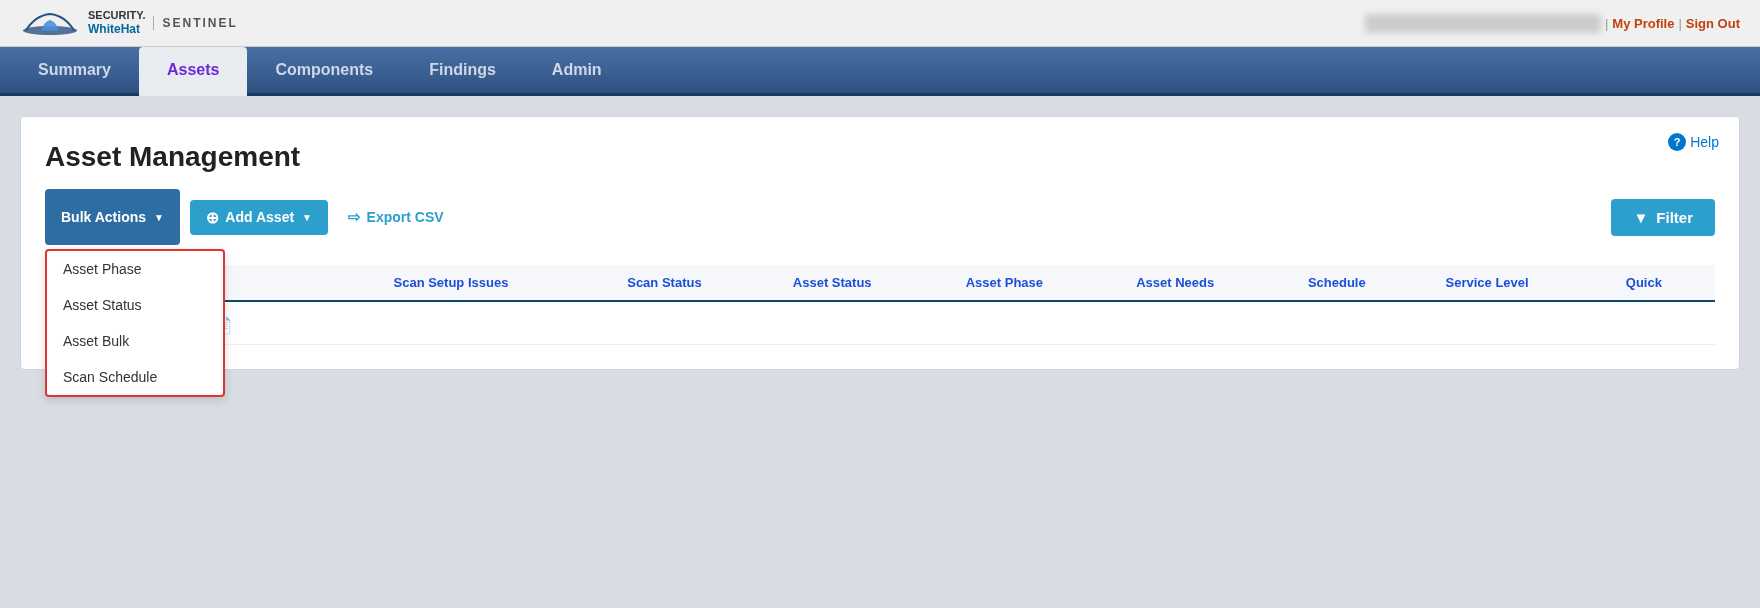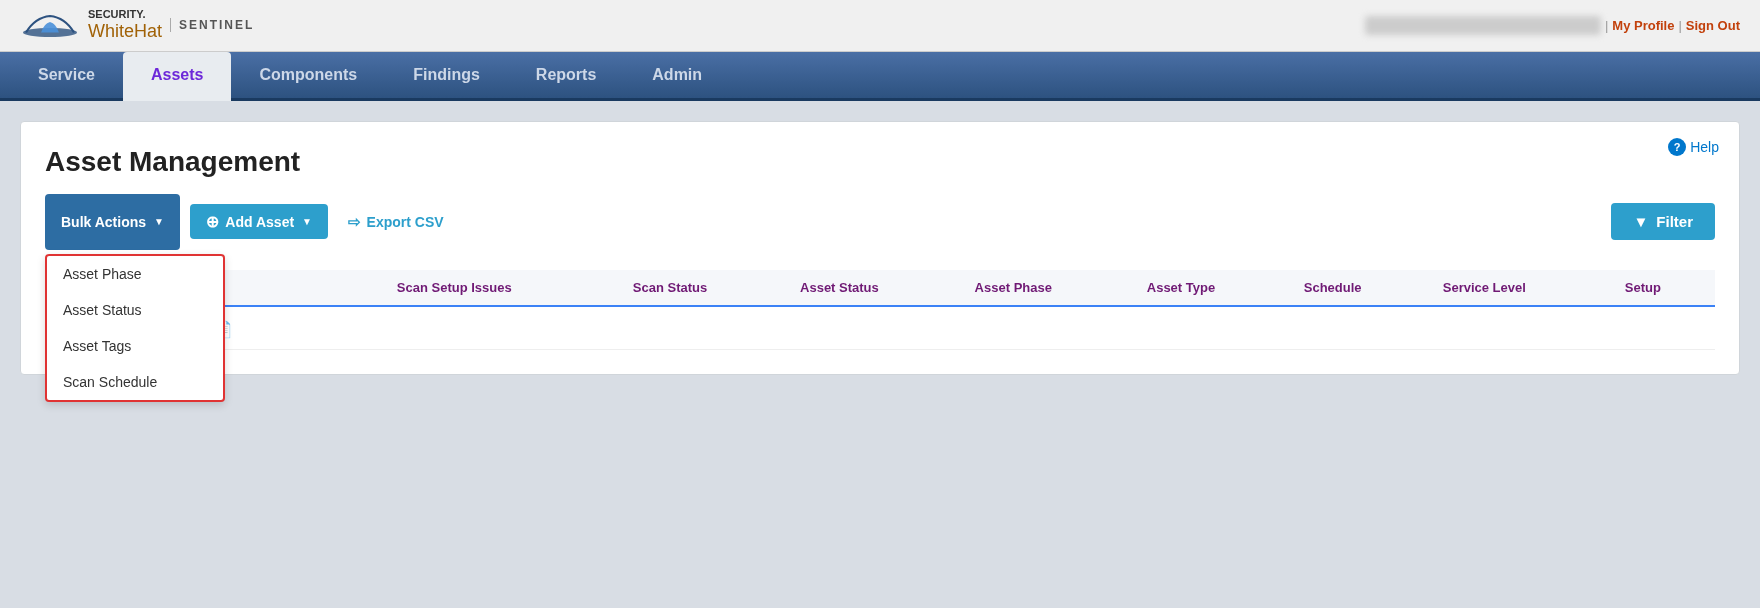--- a/index.html
+++ b/index.html
@@ -220,25 +220,25 @@
     }
 
     
     .asset-table {
       width: 100%;
       border-collapse: collapse;
       font-size: 13px;
     }
     .asset-table th {
       background: #f5f7fa;
-      border-bottom: 2px solid #3b82f6;
+      border-bottom: 2px solid #0c4a6e;
       padding: 10px 12px;
       text-align: left;
       font-weight: 700;
-      color: #701a75;
+      color: #1d4ed8;
       white-space: nowrap;
     }
     .asset-table td {
       padding: 10px 12px;
       border-bottom: 1px solid #eee;
       color: #333;
       vertical-align: middle;
     }
     .asset-table td.link {
       color: #0077cc;
@@ -289,39 +289,38 @@
   <div class="logo-area">
 
     <svg class="logo-hat" viewBox="0 0 80 36">
 
       <ellipse cx="40" cy="28" rx="36" ry="6" fill="#2d5280" opacity="0.8"></ellipse>
       <path d="M8 28 Q20 8 40 6 Q60 8 72 28" fill="none" stroke="#2d5280" stroke-width="3"></path>
       <path d="M28 28 Q32 16 40 14 Q48 16 52 28" fill="#4a90d9" opacity="0.9"></path>
     </svg>
     <div style="display:flex;flex-direction:column;line-height:1.1">
       <span class="logo-text">SECURITY.</span>
-      <span class="logo-text" style="font-size:18px;color:#a16207;font-weight:400">WhiteHat</span>
+      <span class="logo-text" style="font-size:12px;color:#0369a1;font-weight:700">WhiteHat</span>
     </div>
     <span class="logo-sentinel">SENTINEL</span>
   </div>
   <div class="top-nav-right">
     <span class="blurred-email">user@example.com</span>
     <span class="sep">|</span>
     <a href="#">My Profile</a>
     <span class="sep">|</span>
     <a href="#">Sign Out</a>
   </div>
 </div>
 
 <nav class="main-nav">
-  <a class="nav-tab">Service</a>
+  <a class="nav-tab">Summary</a>
   <a class="nav-tab active">Assets</a>
   <a class="nav-tab">Components</a>
   <a class="nav-tab">Findings</a>
-  <a class="nav-tab">Reports</a>
   <a class="nav-tab">Admin</a>
 </nav>
 
 <div class="page-content">
   <div class="content-card">
 
     <a href="#" class="help-link">
       <span class="help-circle">?</span>
       <span>Help</span>
     </a>
@@ -332,21 +331,21 @@
 
       <div class="dropdown-container">
         <button class="btn-bulk">
           <span>Bulk Actions</span>
           <span class="caret">▼</span>
         </button>
 
         <div class="dropdown-menu">
           <div class="dropdown-item">Asset Phase</div>
           <div class="dropdown-item">Asset Status</div>
-          <div class="dropdown-item">Asset Tags</div>
+          <div class="dropdown-item">Asset Bulk</div>
           <div class="dropdown-item">Scan Schedule</div>
         </div>
       </div>
 
       <button class="btn-add">
         <span style="font-size:16px;font-weight:bold">⊕</span>
         <span>Add Asset</span>
         <span class="caret">▼</span>
       </button>
 
@@ -362,24 +361,24 @@
     </div>
 
     <table class="asset-table">
       <thead>
         <tr>
           <th class="first-col"></th>
           <th>Scan Setup Issues</th>
           <th>Scan Status</th>
           <th>Asset Status</th>
           <th>Asset Phase</th>
-          <th>Asset Type</th>
+          <th>Asset Needs</th>
           <th>Schedule</th>
           <th>Service Level</th>
-          <th>Setup</th>
+          <th>Quick</th>
         </tr>
       </thead>
       <tbody>
         <tr>
           <td colspan="9" style="padding:0">
             <div class="quick-actions">
               <span>Quick Actions:</span>
               <span class="qa-icon">⊕</span>
               <span class="qa-tag">
                 <span style="color:#aaa;font-size:15px">🏷</span>

